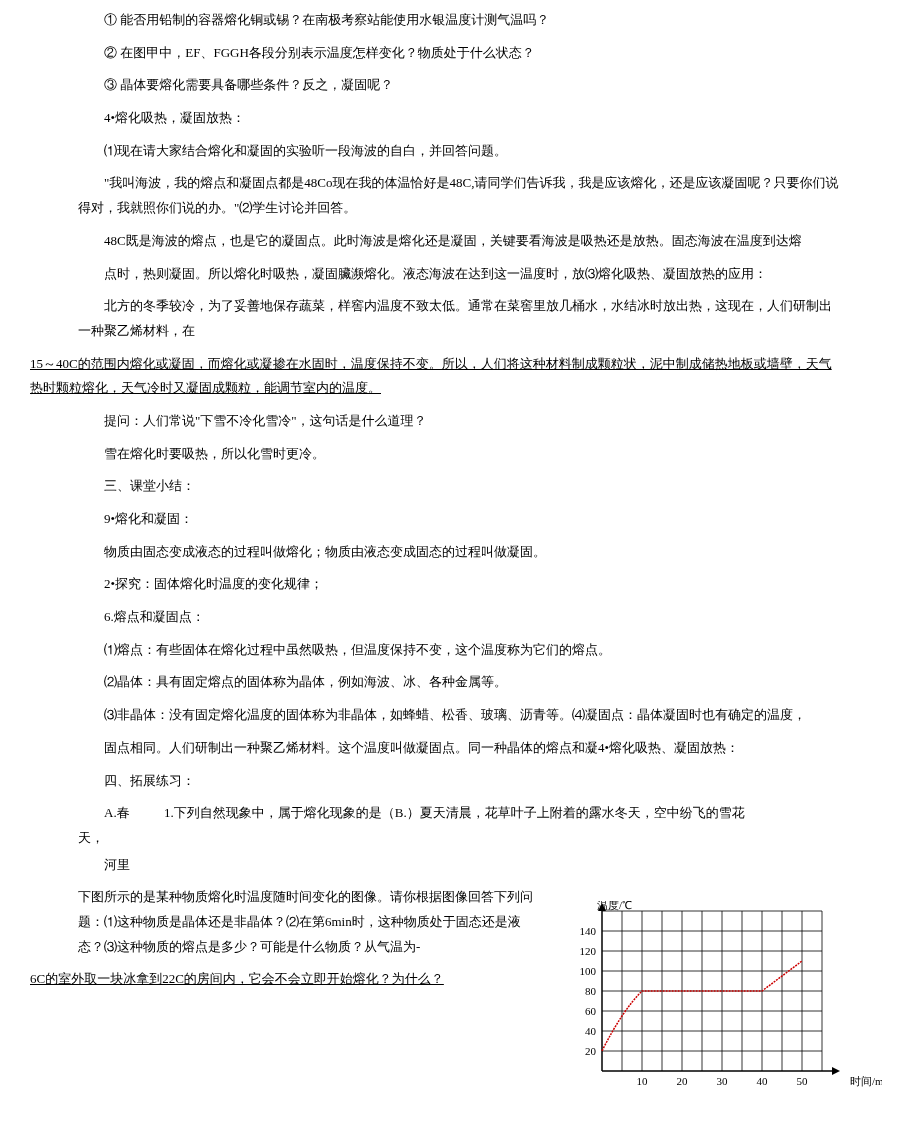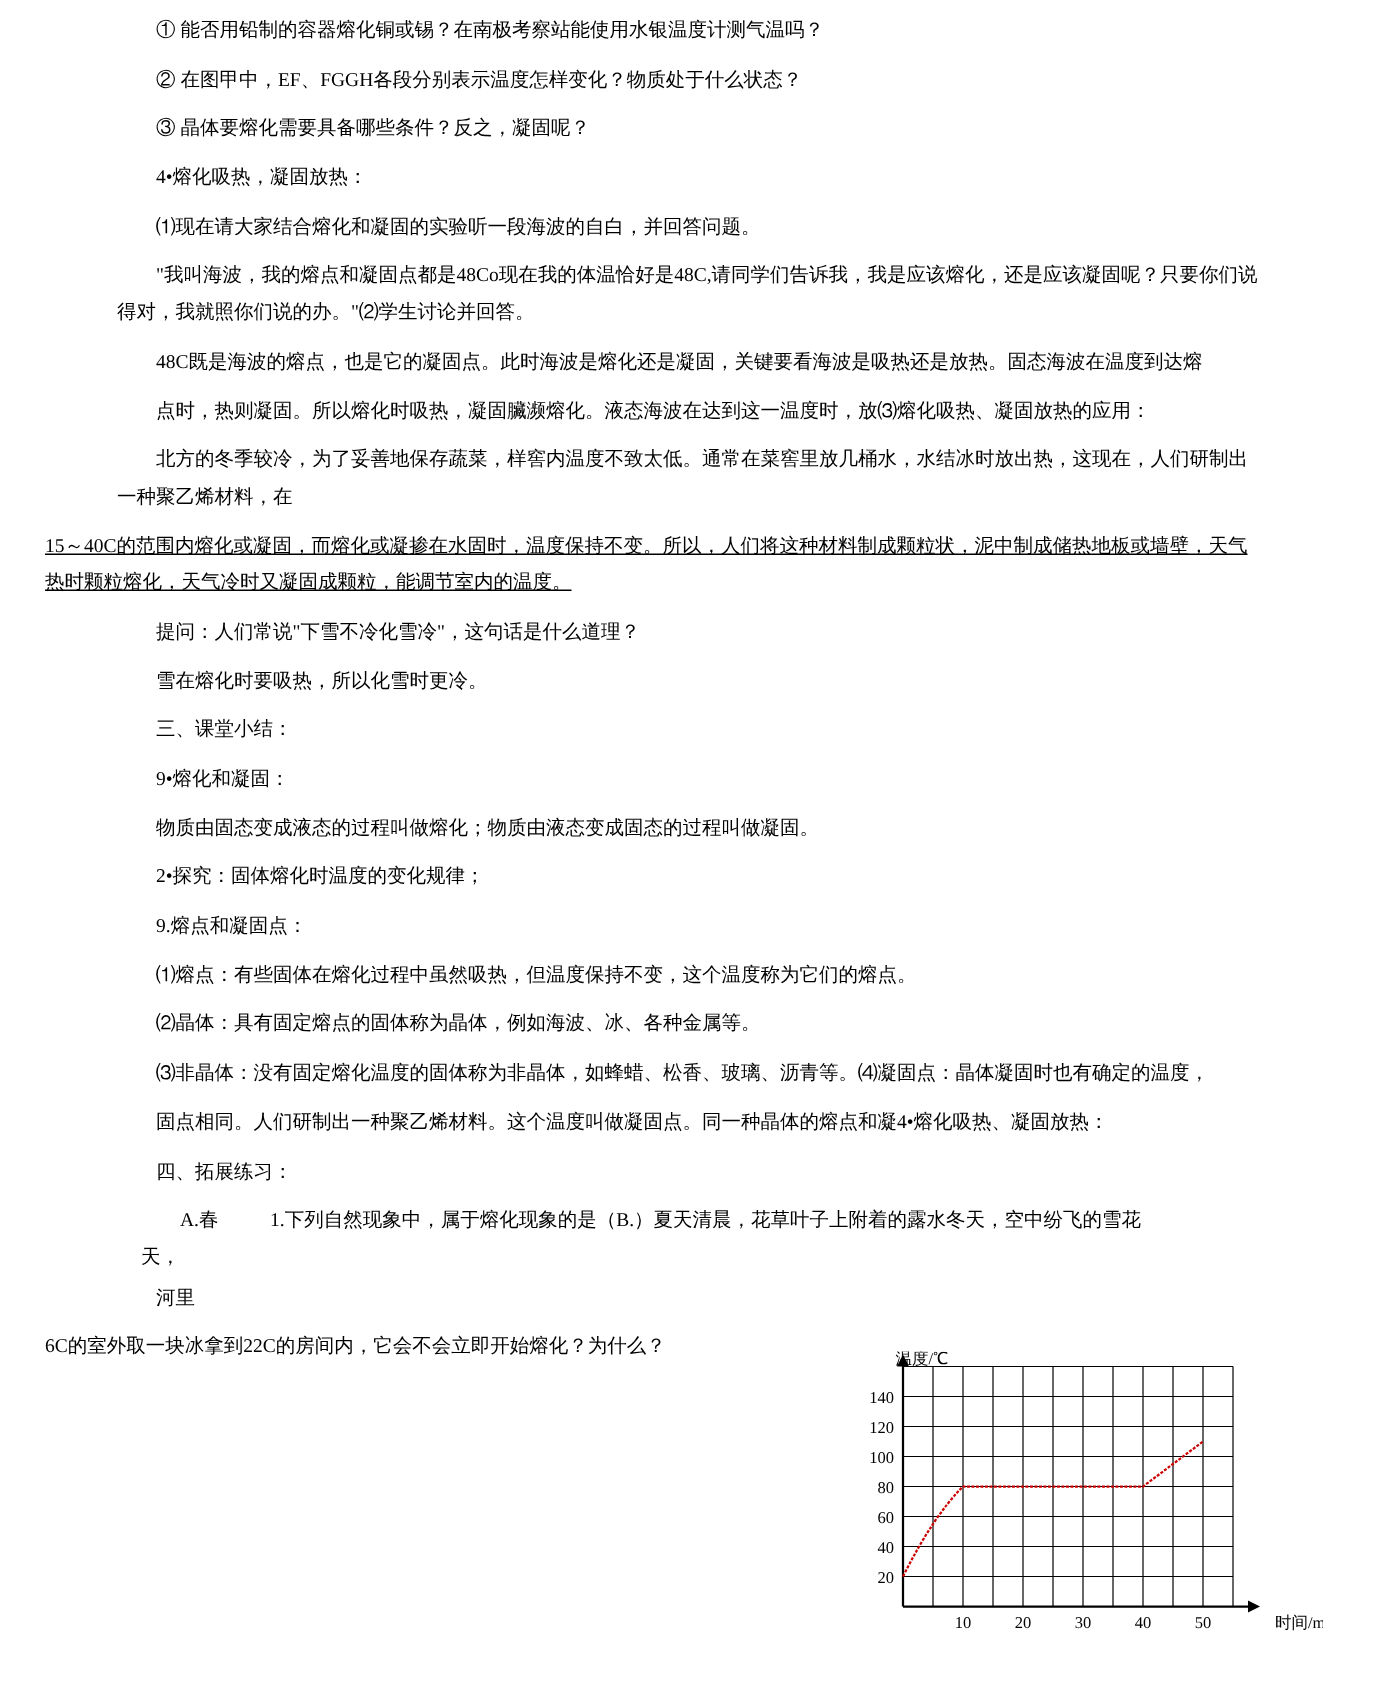--- a/index.html
+++ b/index.html
@@ -13,21 +13,21 @@
       color: #000;
       padding: 8px 78px 0 78px;
       position: relative;
     }
     .para { margin-bottom: 8px; text-indent: 2em; }
     .para-no-indent { margin-bottom: 8px; }
     .para-outdent { margin-bottom: 8px; margin-left: -48px; text-decoration: underline; }
     .content-col { width: 460px; }
     .chart-svg { display: block; }
     .axis-label { font-size: 11px; font-family: "SimSun", serif; }
-    .exercise-row { display: flex; margin-bottom: 2px; margin-left: 16px; }
+    .exercise-row { display: flex; margin-bottom: 2px; }
     .ex-left { width: 60px; }
     .ex-right { flex: 1; }
   </style>
 </head>
 <body>
 
 <div class="para">① 能否用铅制的容器熔化铜或锡？在南极考察站能使用水银温度计测气温吗？</div>
 <div class="para">② 在图甲中，EF、FGGH各段分别表示温度怎样变化？物质处于什么状态？</div>
 <div class="para">③ 晶体要熔化需要具备哪些条件？反之，凝固呢？</div>
 <div class="para">4•熔化吸热，凝固放热：</div>
@@ -36,39 +36,40 @@
 <div class="para">48C既是海波的熔点，也是它的凝固点。此时海波是熔化还是凝固，关键要看海波是吸热还是放热。固态海波在温度到达熔</div>
 <div class="para">点时，热则凝固。所以熔化时吸热，凝固臟濒熔化。液态海波在达到这一温度时，放⑶熔化吸热、凝固放热的应用：</div>
 <div class="para">北方的冬季较冷，为了妥善地保存蔬菜，样窖内温度不致太低。通常在菜窖里放几桶水，水结冰时放出热，这现在，人们研制出一种聚乙烯材料，在</div>
 <div class="para-outdent">15～40C的范围内熔化或凝固，而熔化或凝掺在水固时，温度保持不变。所以，人们将这种材料制成颗粒状，泥中制成储热地板或墙壁，天气热时颗粒熔化，天气冷时又凝固成颗粒，能调节室内的温度。</div>
 <div class="para">提问：人们常说"下雪不冷化雪冷"，这句话是什么道理？</div>
 <div class="para">雪在熔化时要吸热，所以化雪时更冷。</div>
 <div class="para">三、课堂小结：</div>
 <div class="para">9•熔化和凝固：</div>
 <div class="para">物质由固态变成液态的过程叫做熔化；物质由液态变成固态的过程叫做凝固。</div>
 <div class="para">2•探究：固体熔化时温度的变化规律；</div>
-<div class="para">9.熔点和凝固点：</div>
+<div class="para">6.熔点和凝固点：</div>
 <div class="para">⑴熔点：有些固体在熔化过程中虽然吸热，但温度保持不变，这个温度称为它们的熔点。</div>
 <div class="para">⑵晶体：具有固定熔点的固体称为晶体，例如海波、冰、各种金属等。</div>
 <div class="para">⑶非晶体：没有固定熔化温度的固体称为非晶体，如蜂蜡、松香、玻璃、沥青等。⑷凝固点：晶体凝固时也有确定的温度，</div>
 <div class="para">固点相同。人们研制出一种聚乙烯材料。这个温度叫做凝固点。同一种晶体的熔点和凝4•熔化吸热、凝固放热：</div>
 <div class="para">四、拓展练习：</div>
 
 <div class="para">
   <div class="exercise-row">
     <div class="ex-left">A.春天，</div>
     <div class="ex-right">1.下列自然现象中，属于熔化现象的是（B.）夏天清晨，花草叶子上附着的露水冬天，空中纷飞的雪花</div>
   </div>
   <div class="ex-left">河里</div>
 </div>
 
 <div style="position:relative;">
 
   <div class="content-col">
-    <div class="para-no-indent" style="margin-left:-48px;">6C的室外取一块冰拿到22C的房间内，它会不会立即开始熔化？为什么？</div>
+    <div class="para-no-indent">下图所示的是某种物质熔化时温度随时间变化的图像。请你根据图像回答下列问题：⑴这种物质是晶体还是非晶体？⑵在第6min时，这种物质处于固态还是液态？⑶这种物质的熔点是多少？可能是什么物质？从气温为-</div>
+    <div class="para-no-indent" style="margin-left:-48px;text-decoration:underline;">6C的室外取一块冰拿到22C的房间内，它会不会立即开始熔化？为什么？</div>
   </div>
 
   <div style="position:absolute; right:-40px; top:16px; width:320px;">
     <svg class="chart-svg" width="320" height="200" viewBox="0 0 320 200">
       <g transform="translate(40,10)">
 
         <text x="-5" y="-2" class="axis-label" text-anchor="start">温度/℃</text>
 
         <line x1="0" y1="160" x2="0" y2="-5" stroke="#000" stroke-width="1.5"></line>
         <polygon points="0,-8 -4,0 4,0" fill="#000"></polygon>

